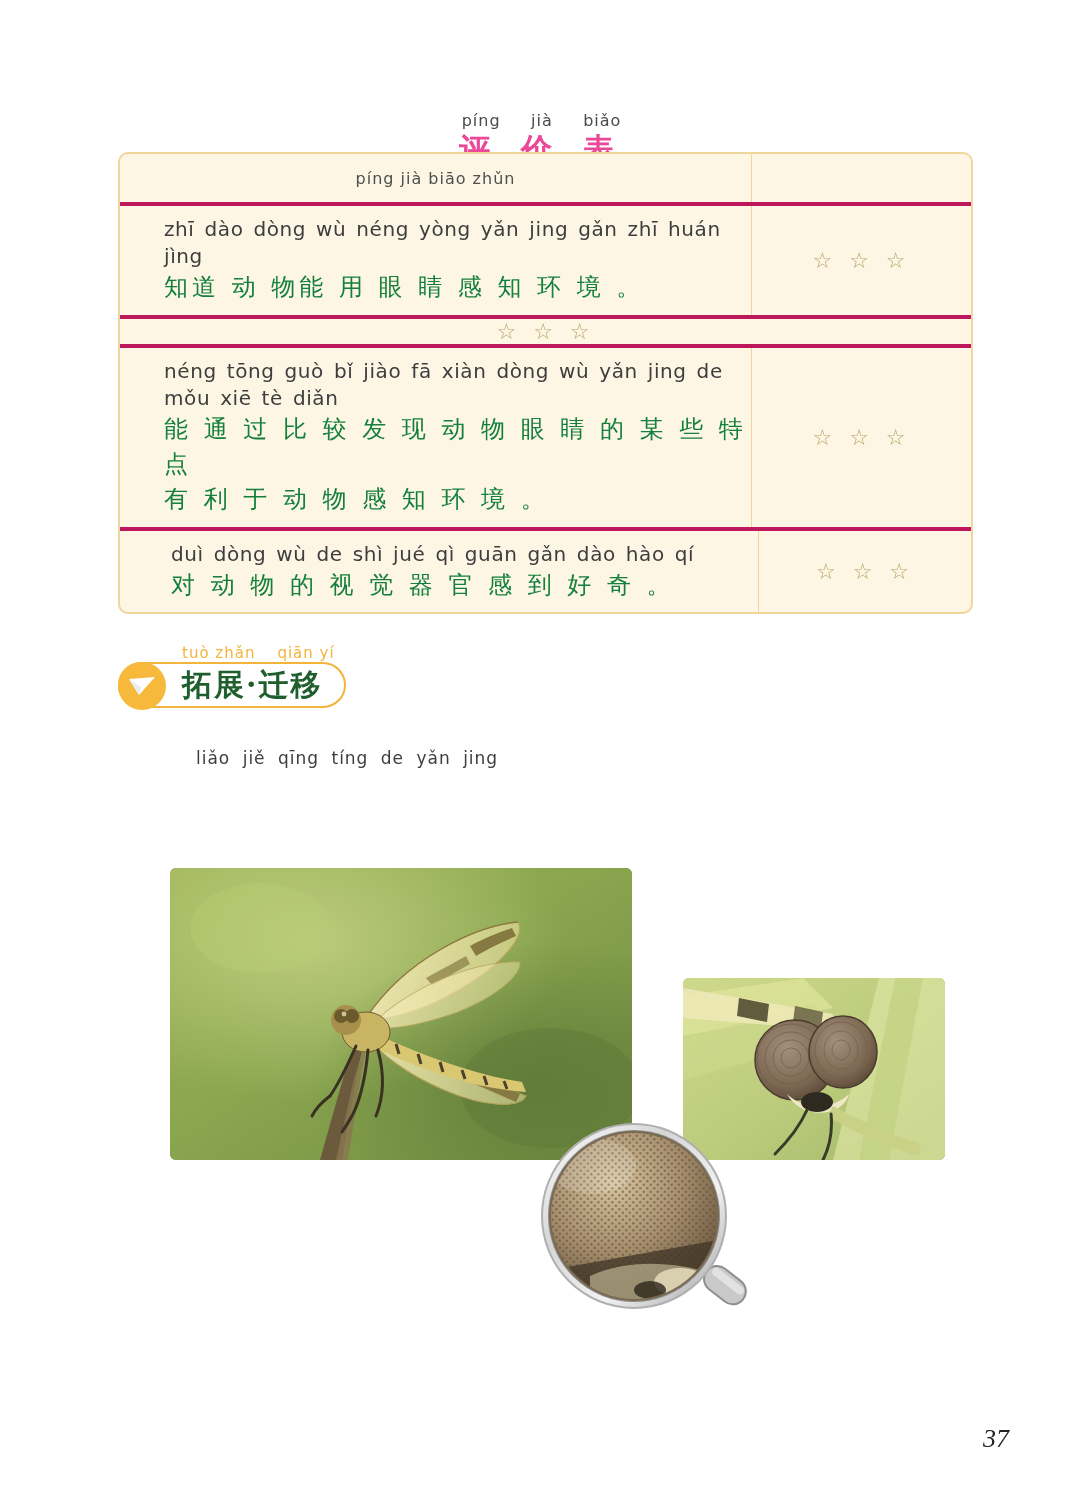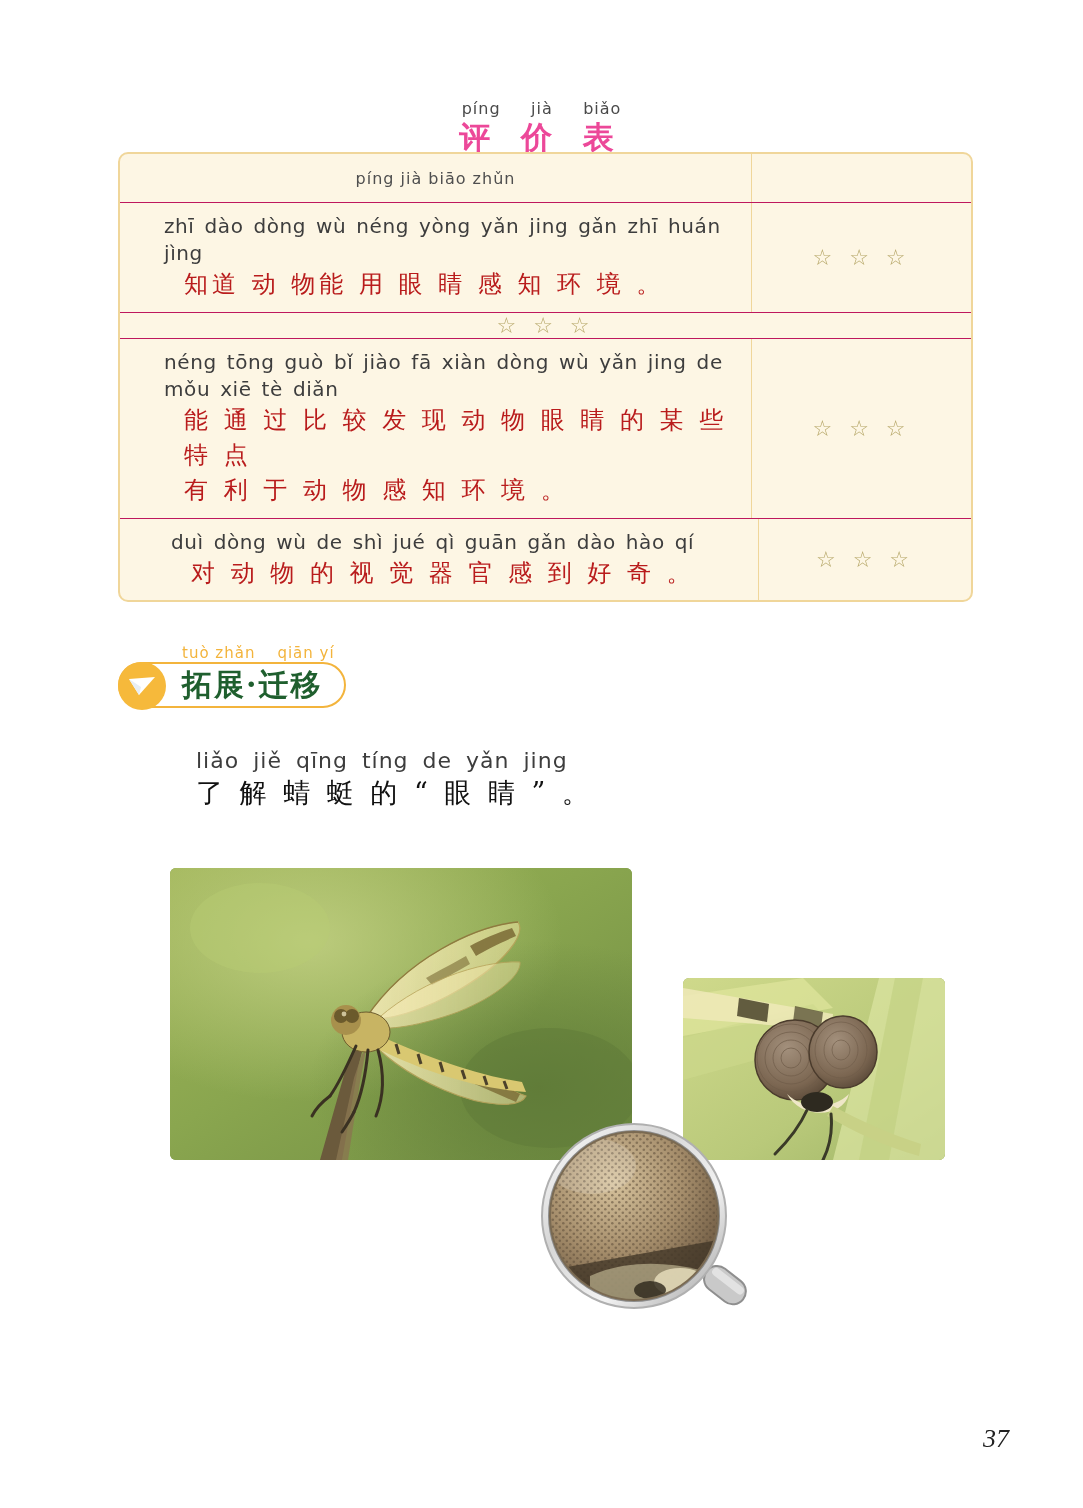--- a/index.html
+++ b/index.html
@@ -9,21 +9,21 @@
     height: 1508px;
     background: #ffffff;
     font-family: "Liberation Serif", serif;
     position: relative;
     overflow: hidden;
   }
 
   
   .page-title-wrap {
     position: absolute;
-    left: 0; top: 100px;
+    left: 0; top: 112px;
     width: 1083px;
     text-align: center;
   }
   .pinyin-row {
     font-family: "DejaVu Sans", sans-serif;
     font-size: 16px;
     color: #4a4a4a;
     letter-spacing: 1px;
     line-height: 1.1;
     margin-bottom: 2px;
@@ -44,21 +44,21 @@
     left: 118px;
     top: 152px;
     width: 855px;
     border: 2px solid #f0d69a;
     border-radius: 10px;
     background: #fdf6e4;
     overflow: hidden;
   }
   .tbl-row {
     display: flex;
-    border-bottom: 1px solid #be185d;
+    border-bottom: 4px solid #be185d;
   }
   .tbl-row:last-child { border-bottom: none; padding-left: 7px; }
   .cell-left {
     width: 632px;
     border-right: 1px solid #f0d69a;
     padding: 10px 0 10px 44px;
   }
   .cell-right {
     flex: 1;
     display: flex;
@@ -91,24 +91,23 @@
     font-family: "DejaVu Sans", sans-serif;
     font-size: 20px;
     color: #3d3d3d;
     letter-spacing: 0.6px;
     line-height: 1.35;
     word-spacing: 3px;
   }
   .crit-han {
     font-family: "DejaVu Serif", serif;
     font-size: 24px;
-    color: #b91c1c;
+    color: #15803d;
     letter-spacing: 4px;
     line-height: 1.45;
-    margin-left: 20px;
   }
   .stars {
     font-size: 22px;
     color: #b7a86a;
     letter-spacing: 5px;
     font-family: "DejaVu Sans", sans-serif;
   }
 
   
   .banner {
@@ -162,21 +161,21 @@
   }
 
   
   .activity {
     position: absolute;
     left: 196px;
     top: 748px;
   }
   .act-pinyin {
     font-family: "DejaVu Sans", sans-serif;
-    font-size: 22px;
+    font-size: 17px;
     color: #3d3d3d;
     letter-spacing: 1px;
     word-spacing: 6px;
     margin-bottom: 2px;
   }
   .act-han {
     font-family: "DejaVu Serif", serif;
     font-size: 27px;
     color: #111;
     letter-spacing: 4px;
@@ -289,21 +288,20 @@
       <span>tuò zhǎn</span><span class="gap"></span><span>qiān  yí</span>
     </div>
     <div class="banner-text-wrap">
       <span class="banner-han">拓展·迁移</span>
     </div>
   </div>
 </div>
 
 <div class="activity">
   <div class="act-pinyin">liǎo   jiě qīng tíng  de       yǎn  jing</div>
-  <div class="act-han">了 解 蜻 蜓 的 “ 眼 睛 ” 。</div>
 </div>
 
 <div class="photo-main">
   <svg width="462" height="292" viewBox="0 0 462 292" aria-hidden="true">
     <defs>
       <linearGradient id="bgGrad" x1="0" y1="0" x2="1" y2="1">
         <stop offset="0%" stop-color="#9fb457"></stop>
         <stop offset="45%" stop-color="#8aa64f"></stop>
         <stop offset="100%" stop-color="#6f8c42"></stop>
       </linearGradient>

